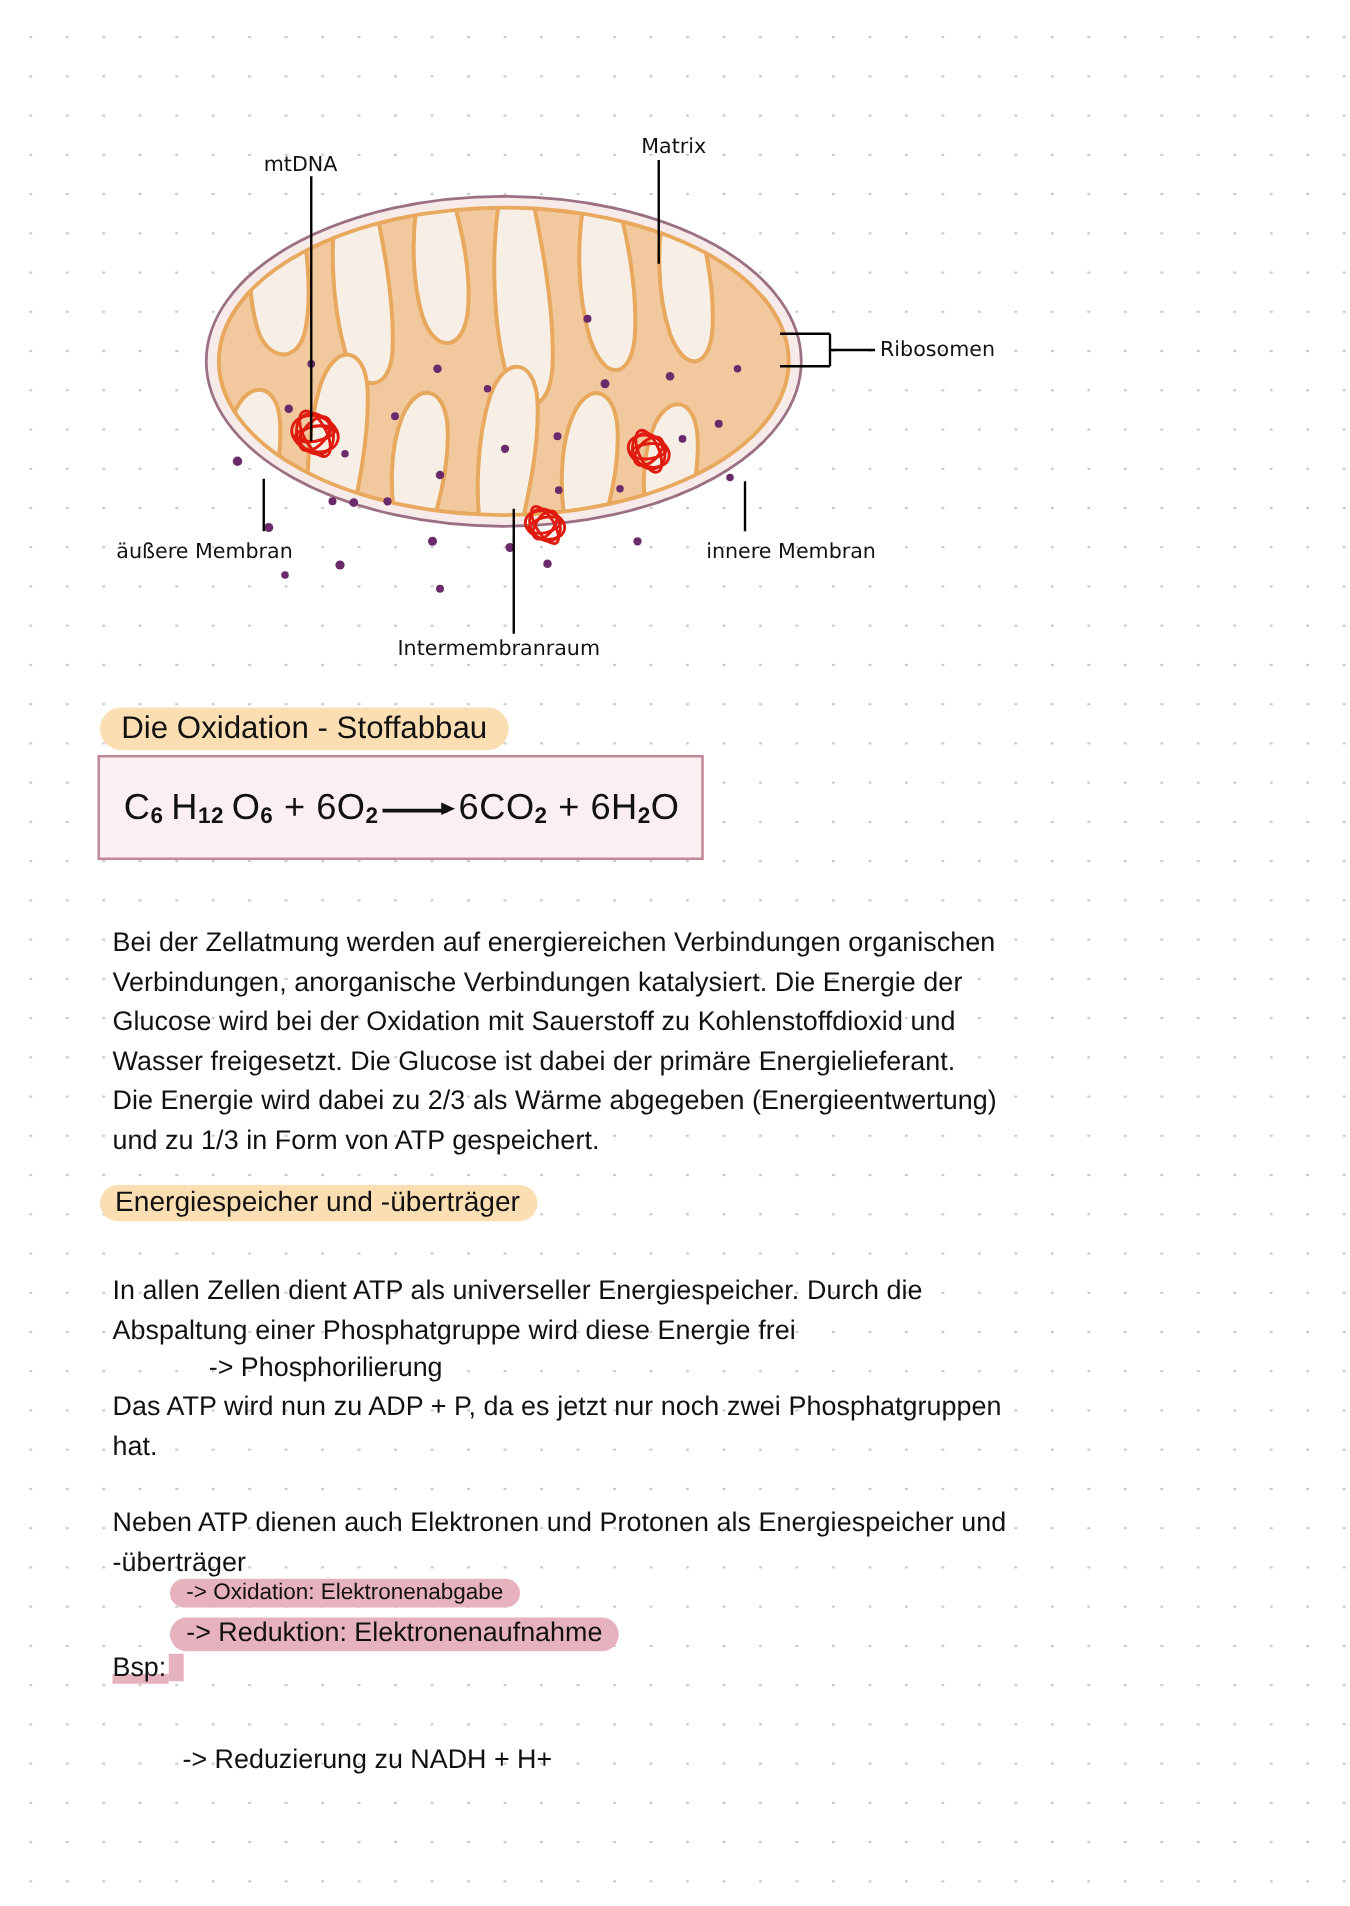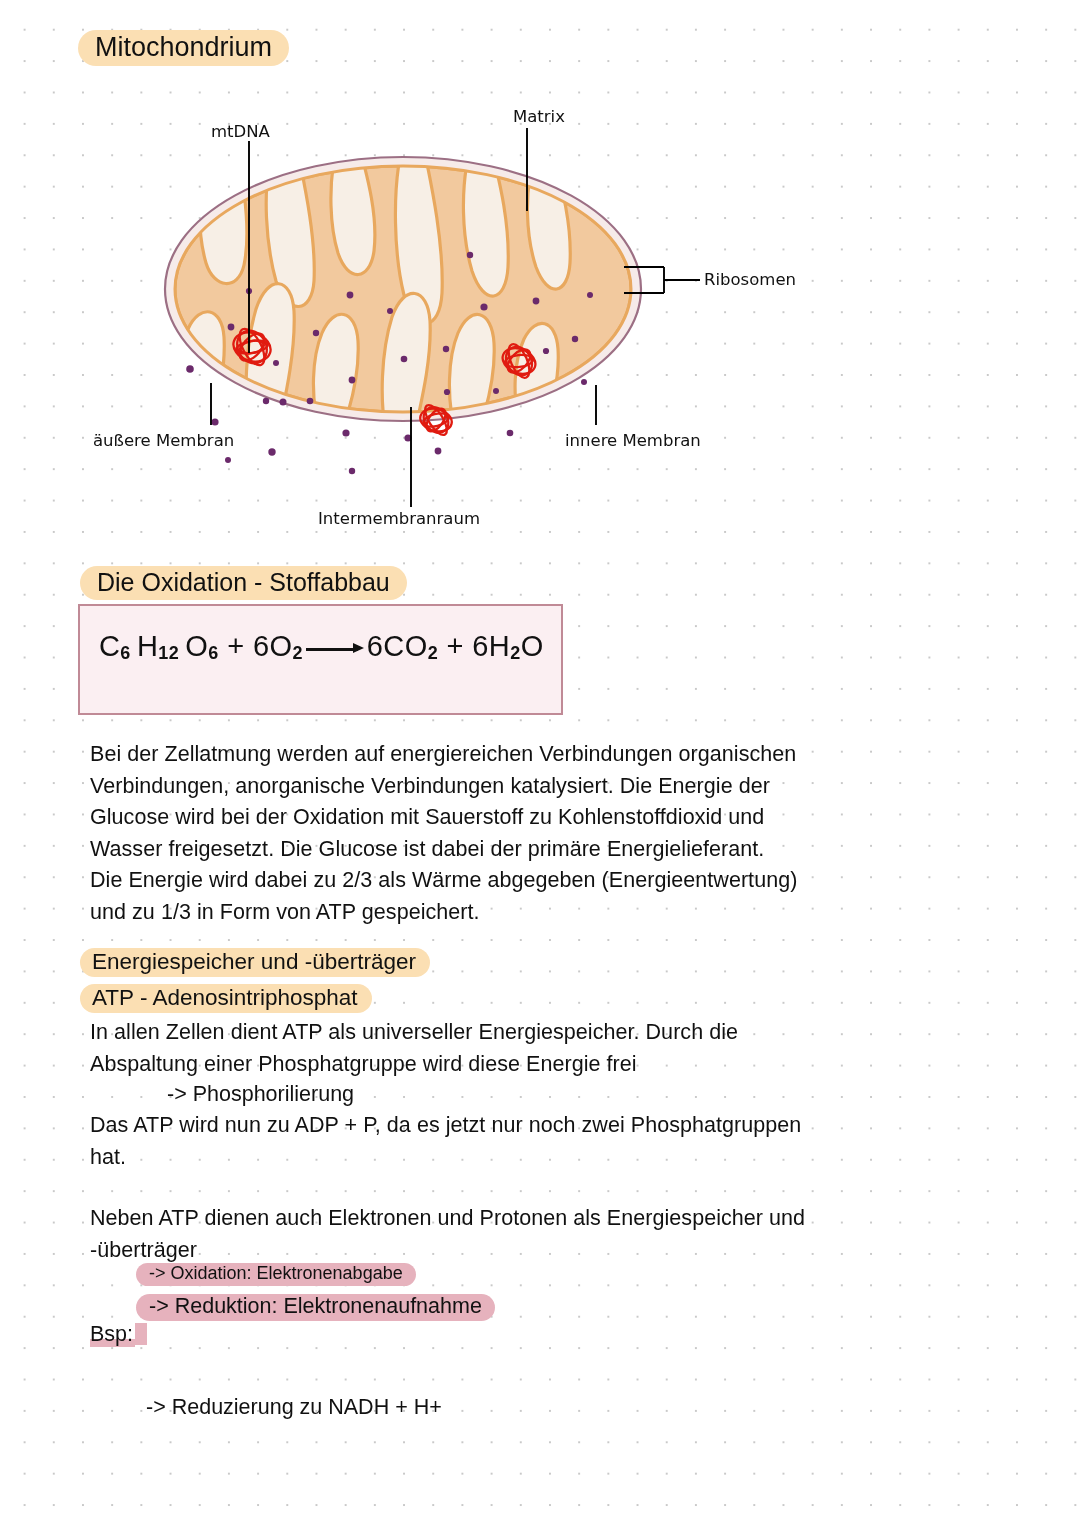--- a/index.html
+++ b/index.html
@@ -63,21 +63,21 @@
   #diagram svg{display:block;}
   .dlabel{
     font-family:"DejaVu Sans","Liberation Sans",sans-serif;
     font-size:16.5px;
     fill:#111111;
   }
 
   
   #eq-box{
     position:absolute;left:78px;top:604px;
-    width:485px;height:111px;
+    width:485px;height:84px;
     background:#fbeff2;
     border:2px solid #c08a96;
     box-sizing:border-box;
   }
   #eq-text{
     position:absolute;left:19px;top:24px;
     font-size:29px;
     letter-spacing:0.4px;
     white-space:nowrap;
     font-family:"Liberation Sans","DejaVu Sans",sans-serif;
@@ -144,23 +144,20 @@
     vertical-align:-4px;
   }
 </style>
 </head>
 <body>
 
 <div id="dotgrid"></div>
 
 <div id="page">
 
-  <div id="title-mitochondrium">
-    <span class="pill-orange">Mitochondrium</span>
-  </div>
 
   <div id="diagram">
     <svg width="1080" height="460" viewBox="0 0 1080 460" xmlns="http://www.w3.org/2000/svg">
       <defs>
         <clipPath id="innerClip">
           <ellipse cx="403" cy="194" rx="228" ry="123"></ellipse>
         </clipPath>
       </defs>
 
       <ellipse cx="403" cy="194" rx="238" ry="132" fill="#f6ebe9" stroke="#9c6f84" stroke-width="2.2"></ellipse>
@@ -280,23 +277,20 @@
   <div class="para" id="para-zellatmung">Bei der Zellatmung werden auf energiereichen Verbindungen organischen
 Verbindungen, anorganische Verbindungen katalysiert. Die Energie der
 Glucose wird bei der Oxidation mit Sauerstoff zu Kohlenstoffdioxid und
 Wasser freigesetzt. Die Glucose ist dabei der primäre Energielieferant.
 Die Energie wird dabei zu 2/3 als Wärme abgegeben (Energieentwertung)
 und zu 1/3 in Form von ATP gespeichert.</div>
 
   <div id="head-energiespeicher">
     <span class="pill-orange-tight">Energiespeicher und -überträger</span>
   </div>
-  <div id="head-atp">
-    <span class="pill-orange-tight">ATP - Adenosintriphosphat</span>
-  </div>
 
   <div class="para" id="para-atp">In allen Zellen dient ATP als universeller Energiespeicher. Durch die
 Abspaltung einer Phosphatgruppe wird diese Energie frei</div>
   <div class="indent-line" id="line-phosphorilierung">-&gt; Phosphorilierung</div>
   <div class="para" style="top:1110px;width:920px;">Das ATP wird nun zu ADP + P, da es jetzt nur noch zwei Phosphatgruppen
 hat.</div>
 
   <div class="para" id="para-neben">Neben ATP dienen auch Elektronen und Protonen als Energiespeicher und
 -überträger</div>
 

